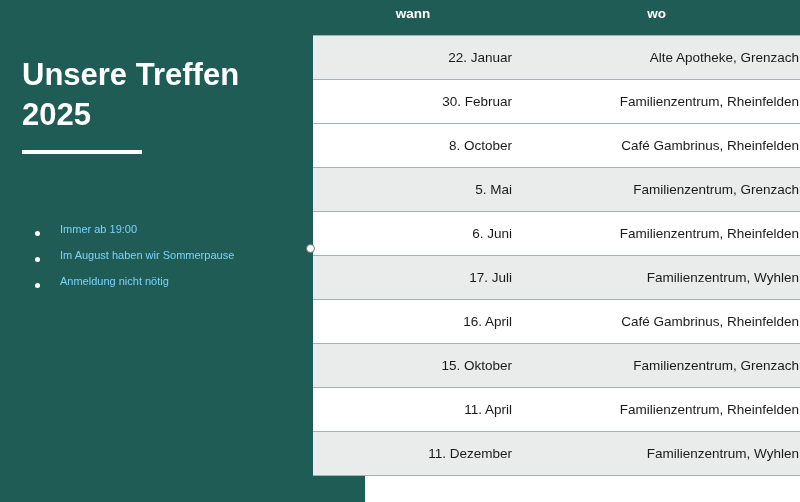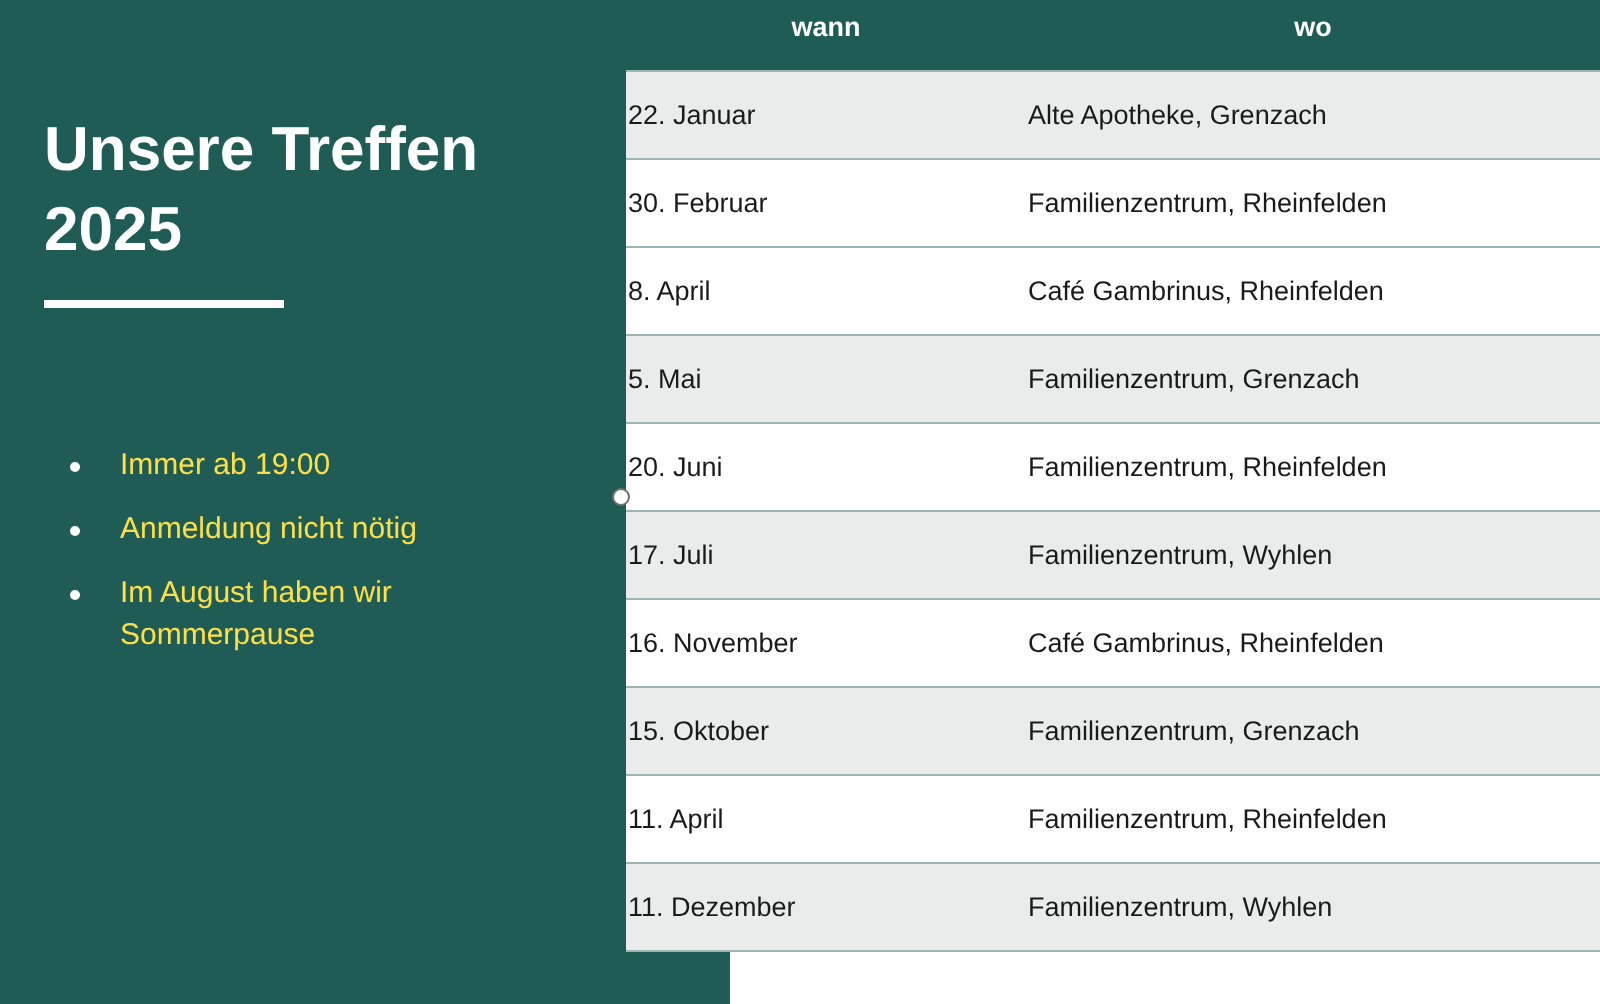--- a/index.html
+++ b/index.html
@@ -54,22 +54,22 @@
     position: absolute;
     left: 22px;
     top: 222px;
     width: 270px;
     margin: 0;
     padding: 0;
     list-style: none;
   }
   .bullets li {
     position: relative;
-    color: #fde047;
-    font-size: 15px;
+    color: #7dd3fc;
+    font-size: 11px;
     line-height: 1.45;
     padding-left: 38px;
     margin-bottom: 10px;
   }
   .bullets li .dot {
     position: absolute;
     left: 13px;
     top: 9px;
     width: 5px;
     height: 5px;
@@ -108,21 +108,21 @@
     font-weight: bold;
     height: 41px;
     text-align: center;
     vertical-align: middle;
     border: none;
   }
   table.meetings td {
     font-size: 13.5px;
     color: #1a1a1a;
     height: 41px;
-    text-align: left;
+    text-align: right;
     vertical-align: middle;
     border-top: 1px solid #9cb7b3;
     border-bottom: 1px solid #9cb7b3;
   }
   table.meetings tr.row-odd td {
     background: #e9eceb;
   }
   table.meetings tr.row-even td {
     background: #ffffff;
   }
@@ -139,25 +139,25 @@
       <div class="slide-title">Unsere Treffen 2025</div>
       <div class="title-rule"></div>
     </div>
     <ul class="bullets">
       <li>
         <span class="dot"></span>
         <span>Immer ab 19:00</span>
       </li>
       <li>
         <span class="dot"></span>
-        <span>Anmeldung nicht nötig</span>
+        <span>Im August haben wir Sommerpause</span>
       </li>
       <li>
         <span class="dot"></span>
-        <span>Im August haben wir Sommerpause</span>
+        <span>Anmeldung nicht nötig</span>
       </li>
     </ul>
   </div>
 
   <div class="handle"></div>
 
   <div class="table-wrap">
     <table class="meetings">
       <colgroup>
         <col class="col-when">
@@ -172,37 +172,37 @@
       <tbody>
         <tr class="row-odd">
           <td>22. Januar</td>
           <td>Alte Apotheke, Grenzach</td>
         </tr>
         <tr class="row-even">
           <td>30. Februar</td>
           <td>Familienzentrum, Rheinfelden</td>
         </tr>
         <tr class="row-even">
-          <td>8. April</td>
+          <td>8. October</td>
           <td>Café Gambrinus, Rheinfelden</td>
         </tr>
         <tr class="row-odd">
           <td>5. Mai</td>
           <td>Familienzentrum, Grenzach</td>
         </tr>
         <tr class="row-even">
-          <td>20. Juni</td>
+          <td>6. Juni</td>
           <td>Familienzentrum, Rheinfelden</td>
         </tr>
         <tr class="row-odd">
           <td>17. Juli</td>
           <td>Familienzentrum, Wyhlen</td>
         </tr>
         <tr class="row-even">
-          <td>16.  November</td>
+          <td>16.  April</td>
           <td>Café Gambrinus, Rheinfelden</td>
         </tr>
         <tr class="row-odd">
           <td>15. Oktober</td>
           <td>Familienzentrum, Grenzach</td>
         </tr>
         <tr class="row-even">
           <td>11. April</td>
           <td>Familienzentrum, Rheinfelden</td>
         </tr>

